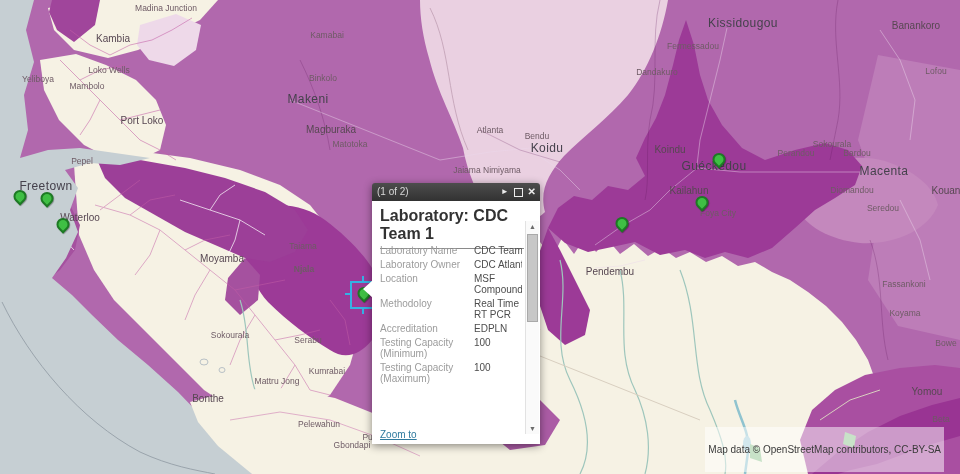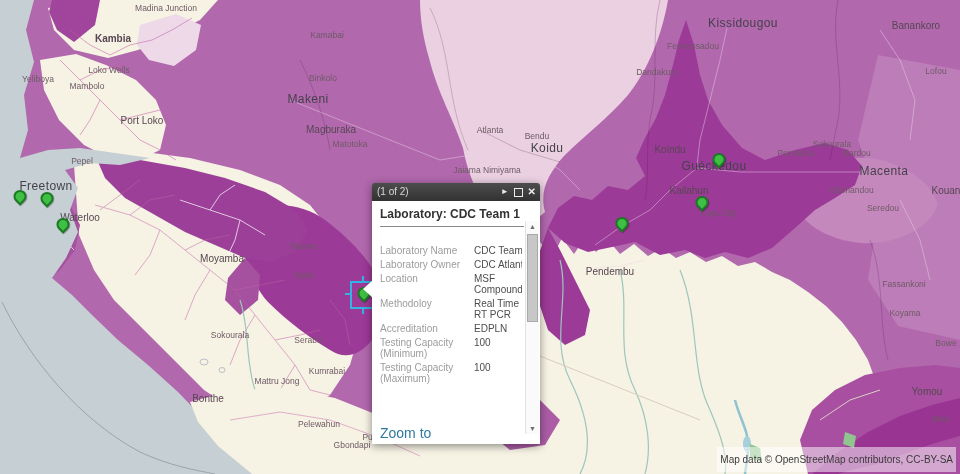--- a/index.html
+++ b/index.html
@@ -34,41 +34,41 @@
   .popup-header{position:absolute;left:0;top:0;right:0;height:18px;
         background:linear-gradient(#4d4d4d,#323232);border-radius:3px 3px 0 0;
         color:#d8d8d8;font-size:10px;line-height:18px;padding:0 5px;box-sizing:border-box;}
   .hbtns{position:absolute;right:4px;top:0;height:18px;display:flex;align-items:center;gap:5px;}
   .hbtn{color:#ececec;cursor:pointer;line-height:1;}
   .btn-next{font-size:8px;}
   .btn-max{width:7px;height:7px;border:1px solid #ececec;display:inline-block;}
   .btn-close{font-size:10px;font-weight:bold;}
   .popup-body{position:absolute;left:0;top:18px;right:0;bottom:0;background:#fff;}
   .popup-title{margin:6px 16px 0 8px;padding-bottom:5px;border-bottom:1px solid #8a8a8a;
-               font-size:12px;font-weight:bold;color:#323232;}
+               font-size:16px;font-weight:bold;color:#323232;}
   .rows{position:absolute;left:8px;right:18px;top:44px;bottom:15px;overflow:hidden;}
   .prow{display:grid;grid-template-columns:86px 58px;column-gap:8px;margin-bottom:3px;}
   .plabel{color:#9c9c9c;font-size:10px;line-height:11px;}
   .pvalue{color:#4d4d4d;font-size:10px;line-height:11px;}
   .popup-footer{position:absolute;left:8px;bottom:2px;background:#fff;padding-right:4px;}
-  .zoomto{font-size:14px;color:#2f7a9e;cursor:pointer;}
+  .zoomto{font-size:10px;color:#2f7a9e;text-decoration:underline;cursor:pointer;}
   .ptail{position:absolute;left:-9px;top:97px;width:0;height:0;
          border:9px solid transparent;border-right:10px solid #ffffff;border-left:none;}
   
   .sb{position:absolute;top:20px;right:1px;bottom:10px;width:13px;background:#fafafa;
       border-left:1px solid #e2e2e2;}
   .sb-up,.sb-down{position:absolute;left:0;right:0;height:11px;text-align:center;
       font-size:7px;color:#6b6b6b;line-height:11px;cursor:pointer;}
   .sb-up{top:0;} .sb-down{bottom:0;}
   .sb-thumb{position:absolute;left:1px;right:1px;top:13px;height:86px;
       background:#c7c7c7;border:1px solid #a9a9a9;cursor:pointer;}
 
   
-  .attrib{position:absolute;right:4px;bottom:2px;font-size:10px;color:#3a3a3a;
-          background:rgba(255,255,255,.5);padding:6px 3px;line-height:13px;}
+  .attrib{position:absolute;right:16px;bottom:2px;font-size:10px;color:#3a3a3a;
+          background:rgba(255,255,255,.5);padding:16px 3px;line-height:13px;}
 </style>
 </head>
 <body>
 
 <div class="stage">
 
   <svg width="960" height="474" viewBox="0 0 960 474">
 
     <rect width="960" height="474" fill="#b168ad"></rect>
 
@@ -221,21 +221,21 @@
     <path d="M230,420 L280,412 L330,420 L380,438 L420,456" stroke="#c35ea6" stroke-width="1" fill="none" opacity="0.45"></path>
   </svg>
 
   <div id="labels-layer">
       <span class="maplbl lbl-city" style="left: 30px; top: 186px;">Freetown</span>
       <span class="maplbl lbl-city" style="left: 292px; top: 99px;">Makeni</span>
       <span class="maplbl lbl-city" style="left: 531px; top: 148px;">Koidu</span>
       <span class="maplbl lbl-city" style="left: 698px; top: 166px;">Guéckédou</span>
       <span class="maplbl lbl-city" style="left: 868px; top: 171px;">Macenta</span>
       <span class="maplbl lbl-city" style="left: 727px; top: 23px;">Kissidougou</span>
-      <span class="maplbl lbl-town" style="left: 97px; top: 38px; font-weight: bold;">Kambia</span>
+      <span class="maplbl lbl-town" style="left: 97px; top: 38px;">Kambia</span>
       <span class="maplbl lbl-town" style="left: 126px; top: 120px;">Port Loko</span>
       <span class="maplbl lbl-town" style="left: 64px; top: 217px;">Waterloo</span>
       <span class="maplbl lbl-town" style="left: 315px; top: 129px;">Magburaka</span>
       <span class="maplbl lbl-town" style="left: 206px; top: 258px;">Moyamba</span>
       <span class="maplbl lbl-town" style="left: 192px; top: 398px;">Bonthe</span>
       <span class="maplbl lbl-town" style="left: 654px; top: 149px;">Koindu</span>
       <span class="maplbl lbl-town" style="left: 673px; top: 190px;">Kailahun</span>
       <span class="maplbl lbl-town" style="left: 594px; top: 271px;">Pendembu</span>
       <span class="maplbl lbl-town" style="left: 911px; top: 391px;">Yomou</span>
       <span class="maplbl lbl-town" style="left: 938px; top: 190px;">Kouankan</span>
@@ -258,21 +258,21 @@
       <span class="maplbl lbl-village" style="left: 780px; top: 153px;">Perandou</span>
       <span class="maplbl lbl-village" style="left: 841px; top: 153px;">Bardou</span>
       <span class="maplbl lbl-village" style="left: 836px; top: 190px;">Diomandou</span>
       <span class="maplbl lbl-village" style="left: 867px; top: 208px;">Seredou</span>
       <span class="maplbl lbl-village" style="left: 702px; top: 213px;">Foya City</span>
       <span class="maplbl lbl-village" style="left: 888px; top: 284px;">Fassankoni</span>
       <span class="maplbl lbl-village" style="left: 889px; top: 313px;">Koyama</span>
       <span class="maplbl lbl-village" style="left: 930px; top: 343px;">Bowe</span>
       <span class="maplbl lbl-village" style="left: 925px; top: 419px;">Beta</span>
       <span class="maplbl lbl-village" style="left: 287px; top: 246px;">Taiama</span>
-      <span class="maplbl lbl-village" style="left: 288px; top: 275px;">Njala</span>
+      <span class="maplbl lbl-village" style="left: 288px; top: 269px; font-weight: bold;">Njala</span>
       <span class="maplbl lbl-village" style="left: 214px; top: 335px;">Sokourala</span>
       <span class="maplbl lbl-village" style="left: 292px; top: 340px;">Serabu</span>
       <span class="maplbl lbl-village" style="left: 311px; top: 371px;">Kumrabai</span>
       <span class="maplbl lbl-village" style="left: 261px; top: 381px;">Mattru Jong</span>
       <span class="maplbl lbl-village" style="left: 303px; top: 424px;">Pelewahun</span>
       <span class="maplbl lbl-village" style="left: 336px; top: 445px;">Gbondapi</span>
       <span class="maplbl lbl-village" style="left: 362px; top: 437px;">Pujehun</span>
     </div>
   <div id="markers-layer">
       <div class="marker" style="left: 20px; top: 198px;">

